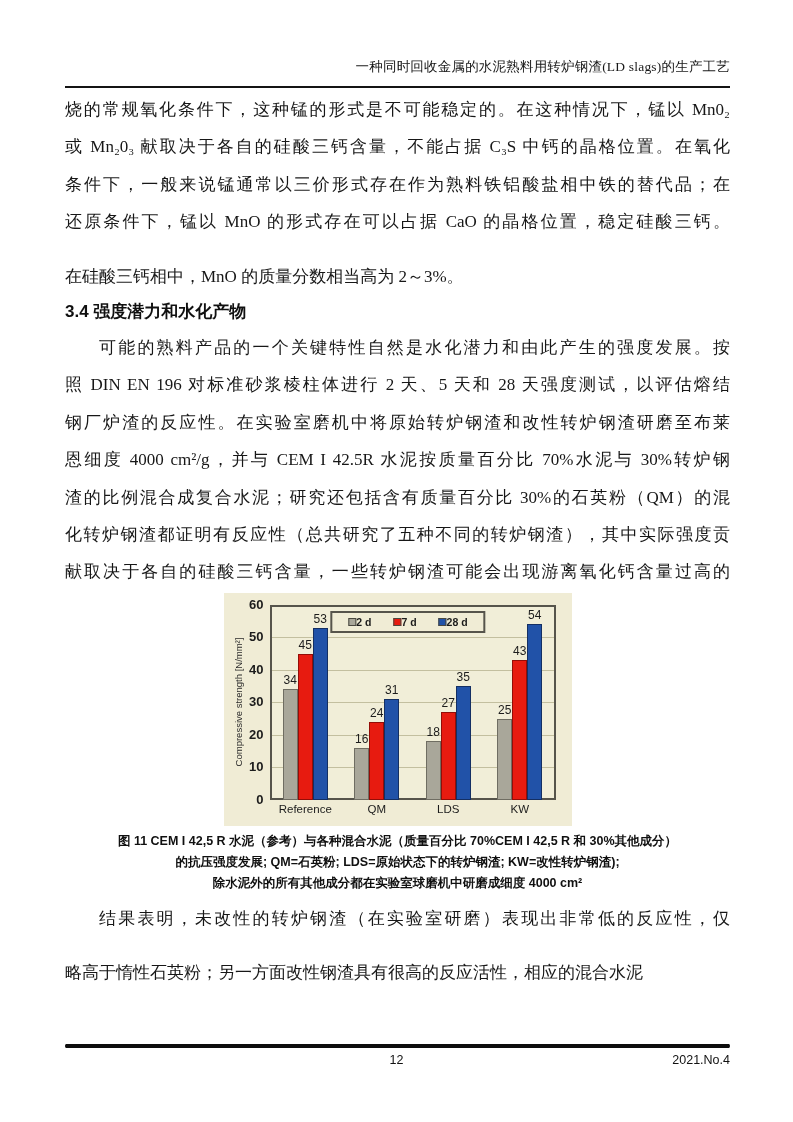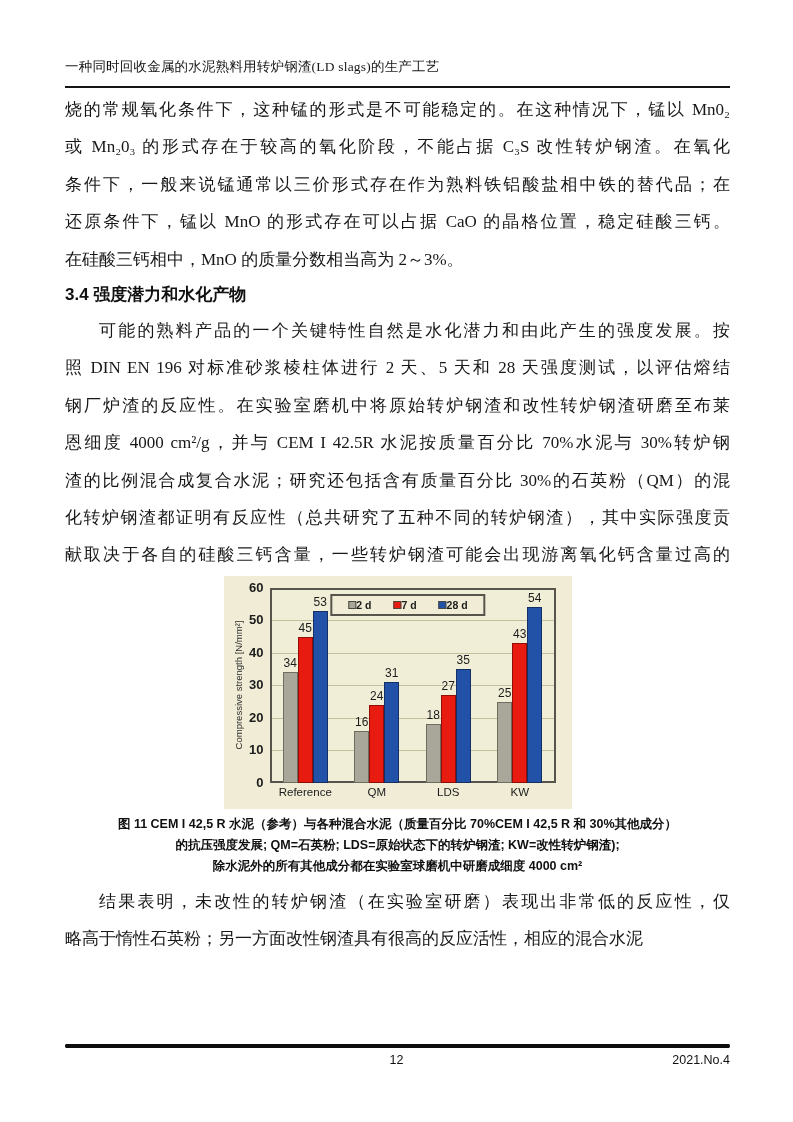--- a/index.html
+++ b/index.html
@@ -1,23 +1,23 @@
 <!DOCTYPE html>
 <html><head>
 <meta charset="utf-8">
 <style>
   html,body{margin:0;padding:0;background:#ffffff;}
   .page{position:relative;width:793px;height:1122px;background:#ffffff;overflow:hidden;
         font-family:"Liberation Serif","DejaVu Serif",serif;color:#171717;}
-  .header-title{position:absolute;top:58px;left:65px;right:63px;text-align:left;
+  .header-title{position:absolute;top:58px;left:65px;right:63px;text-align:right;
         font-size:13.5px;font-weight:500;letter-spacing:.2px;}
   .header-rule{position:absolute;top:86px;left:65px;right:63px;height:2px;background:#141414;}
   .content{position:absolute;top:91px;left:65px;right:63px;}
   .line{font-size:17px;line-height:37.4px;text-align:justify;text-align-last:justify;}
-  .line.last{text-align-last:left;}
+  .line.last{text-align-last:left;margin-top:17px;}
   .line.indent{text-indent:2em;font-family:Liberation Serif, serif;}
   .line.gap{margin-top:12px;}
   .sec-heading{font-family:"Liberation Sans","DejaVu Sans",sans-serif;font-weight:bold;
         font-size:17px;line-height:34px;color:#101010;}
   
   .figure{margin-top:2px;}
   #chart{position:relative;width:348px;height:233px;margin:0 auto;background:#f0ecd5;}
   #chart .plot{position:absolute;left:46px;top:12px;width:286px;height:195px;
         border:2px solid #56544b;box-sizing:border-box;background:#f1eed8;}
   #chart .grid{position:absolute;left:48px;width:282px;height:1px;background:#c3bf9f;}
@@ -51,21 +51,21 @@
 </head>
 <body>
 
 <div class="page">
 
   <div class="header-title">一种同时回收金属的水泥熟料用转炉钢渣(LD slags)的生产工艺</div>
   <div class="header-rule"></div>
 
   <div class="content">
     <div class="line">烧的常规氧化条件下，这种锰的形式是不可能稳定的。在这种情况下，锰以 Mn0₂</div>
-    <div class="line">或 Mn₂0₃ 的形式存在于较高的氧化阶段，不能占据 C₃S 改性转炉钢渣。在氧化</div>
+    <div class="line">或 Mn₂0₃ 献取决于各自的硅酸三钙含量，不能占据 C₃S 中钙的晶格位置。在氧化</div>
     <div class="line">条件下，一般来说锰通常以三价形式存在作为熟料铁铝酸盐相中铁的替代品；在</div>
     <div class="line">还原条件下，锰以 MnO 的形式存在可以占据 CaO 的晶格位置，稳定硅酸三钙。</div>
     <div class="line last">在硅酸三钙相中，MnO 的质量分数相当高为 2～3%。</div>
 
     <div class="sec-heading">3.4 强度潜力和水化产物</div>
 
     <div class="line indent">可能的熟料产品的一个关键特性自然是水化潜力和由此产生的强度发展。按</div>
     <div class="line">照 DIN EN 196 对标准砂浆棱柱体进行 2 天、5 天和 28 天强度测试，以评估熔结</div>
     <div class="line">钢厂炉渣的反应性。在实验室磨机中将原始转炉钢渣和改性转炉钢渣研磨至布莱</div>
     <div class="line">恩细度 4000 cm²/g，并与 CEM I 42.5R 水泥按质量百分比 70%水泥与 30%转炉钢</div>

